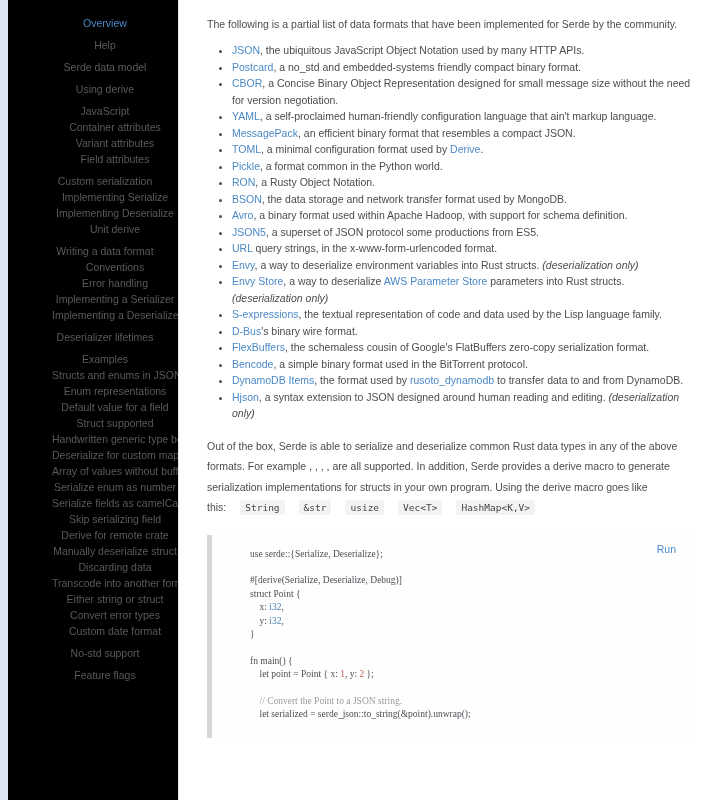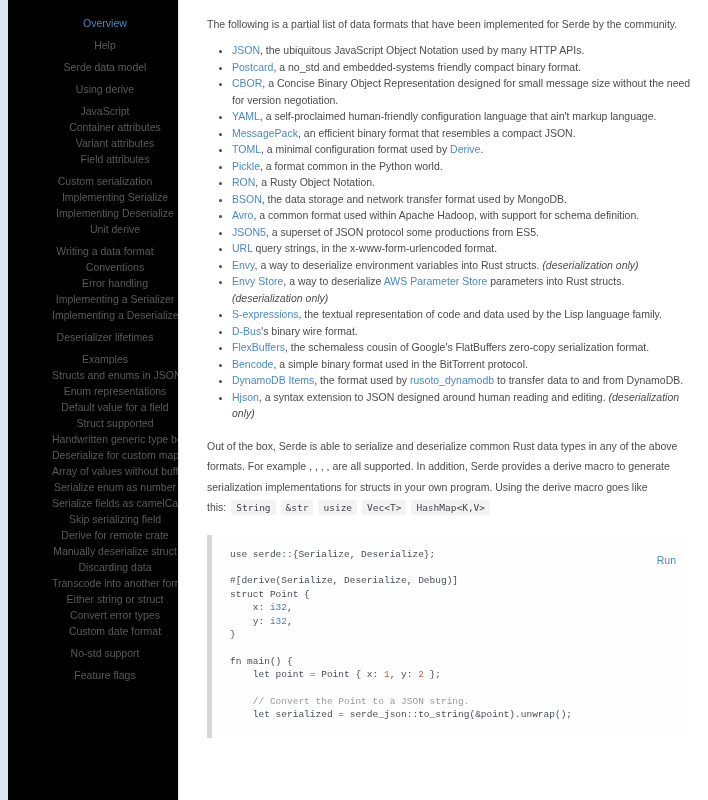--- a/index.html
+++ b/index.html
@@ -53,37 +53,38 @@
   ul.formats-list{margin-top:10px;padding-left:25px;list-style:disc;}
   ul.formats-list li{
     font-size:10.5px;line-height:16.5px;color:var(--body-text);
   }
   a.link{color:var(--link);text-decoration:none;cursor:pointer;}
   em.note{font-style:italic;}
   p.structures-para{margin-top:14px;font-size:10.5px;line-height:20.5px;color:var(--body-text);}
   .chip{
     font-family:"DejaVu Sans Mono","Liberation Mono",monospace;
     font-size:9.5px;background:var(--chip-bg);color:#42454a;
-    padding:2px 5px;border-radius:2px;margin-left:5px;white-space:nowrap;text-align:center;
+    padding:2px 5px;border-radius:2px;margin-left:14px;white-space:nowrap;text-align:center;
   }
   pre.code-block{
     position:relative;margin-top:16px;background:#fefefe;
     border-left:5px solid #d6d6d6;
     padding:13px 16px 16px 18px;min-height:200px;
   }
   .code-line{
-    font-family:Liberation Mono, monospace;
+    font-family:Liberation Serif, serif;
     font-size:9.5px;line-height:13.4px;color:var(--code-default);
     white-space:pre;
+    margin-left:20px;
   }
   .tok-type{color:var(--code-type);}
   .tok-num{color:var(--code-num);}
   .tok-comment{color:var(--code-comment);}
   .run-link{
-    position:absolute;top:19px;right:16px;font-size:10.5px;color:var(--link);
+    position:absolute;top:8px;right:16px;font-size:10.5px;color:var(--link);
     cursor:pointer;text-decoration:none;font-family:"Liberation Sans",sans-serif;
   }
 </style>
 </head>
 <body>
 
 <div class="accent-strip"></div>
 
 <nav class="sidebar">
     <div class="side-item lvl0 active">Overview</div>
@@ -133,21 +134,21 @@
   <ul class="formats-list">
       <li><a href="#" class="link">JSON</a><span>, the ubiquitous JavaScript Object Notation used by many HTTP APIs.</span></li>
       <li><a href="#" class="link">Postcard</a><span>, a no_std and embedded-systems friendly compact binary format.</span></li>
       <li><a href="#" class="link">CBOR</a><span>, a Concise Binary Object Representation designed for small message size without the need for version negotiation.</span></li>
       <li><a href="#" class="link">YAML</a><span>, a self-proclaimed human-friendly configuration language that ain't markup language.</span></li>
       <li><a href="#" class="link">MessagePack</a><span>, an efficient binary format that resembles a compact JSON.</span></li>
       <li><a href="#" class="link">TOML</a><span>, a minimal configuration format used by </span><a href="#" class="link">Derive</a><span>.</span></li>
       <li><a href="#" class="link">Pickle</a><span>, a format common in the Python world.</span></li>
       <li><a href="#" class="link">RON</a><span>, a Rusty Object Notation.</span></li>
       <li><a href="#" class="link">BSON</a><span>, the data storage and network transfer format used by MongoDB.</span></li>
-      <li><a href="#" class="link">Avro</a><span>, a common format used within Apache Hadoop, with support for schema definition.</span></li>
+      <li><a href="#" class="link">Avro</a><span>, a binary format used within Apache Hadoop, with support for schema definition.</span></li>
       <li><a href="#" class="link">JSON5</a><span>, a superset of JSON protocol some productions from ES5.</span></li>
       <li><a href="#" class="link">URL</a><span> query strings, in the x-www-form-urlencoded format.</span></li>
       <li><a href="#" class="link">Envy</a><span>, a way to deserialize environment variables into Rust structs. </span><em class="note">(deserialization only)</em></li>
       <li><a href="#" class="link">Envy Store</a><span>, a way to deserialize </span><a href="#" class="link">AWS Parameter Store</a><span> parameters into Rust structs. </span><em class="note">(deserialization only)</em></li>
       <li><a href="#" class="link">S-expressions</a><span>, the textual representation of code and data used by the Lisp language family.</span></li>
       <li><a href="#" class="link">D-Bus</a><span>'s binary wire format.</span></li>
       <li><a href="#" class="link">FlexBuffers</a><span>, the schemaless cousin of Google's FlatBuffers zero-copy serialization format.</span></li>
       <li><a href="#" class="link">Bencode</a><span>, a simple binary format used in the BitTorrent protocol.</span></li>
       <li><a href="#" class="link">DynamoDB Items</a><span>, the format used by </span><a href="#" class="link">rusoto_dynamodb</a><span> to transfer data to and from DynamoDB.</span></li>
       <li><a href="#" class="link">Hjson</a><span>, a syntax extension to JSON designed around human reading and editing. </span><em class="note">(deserialization only)</em></li>

